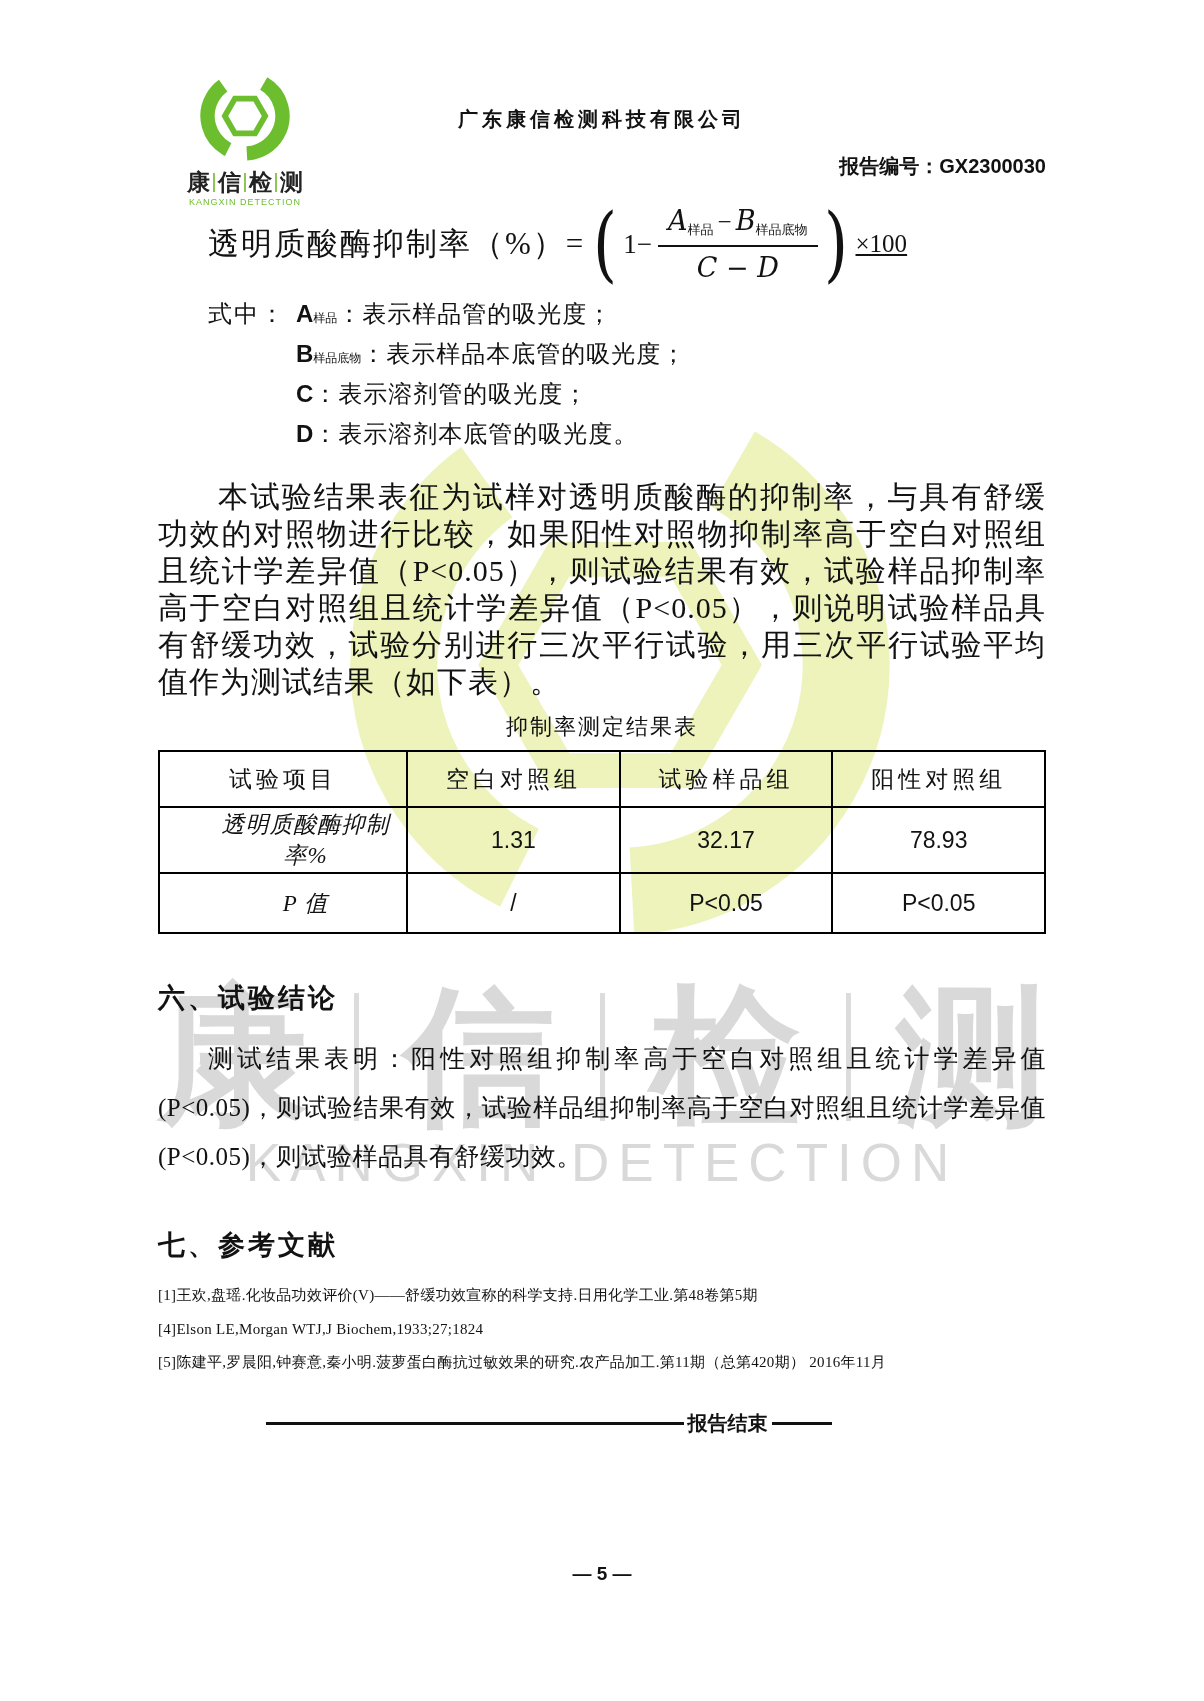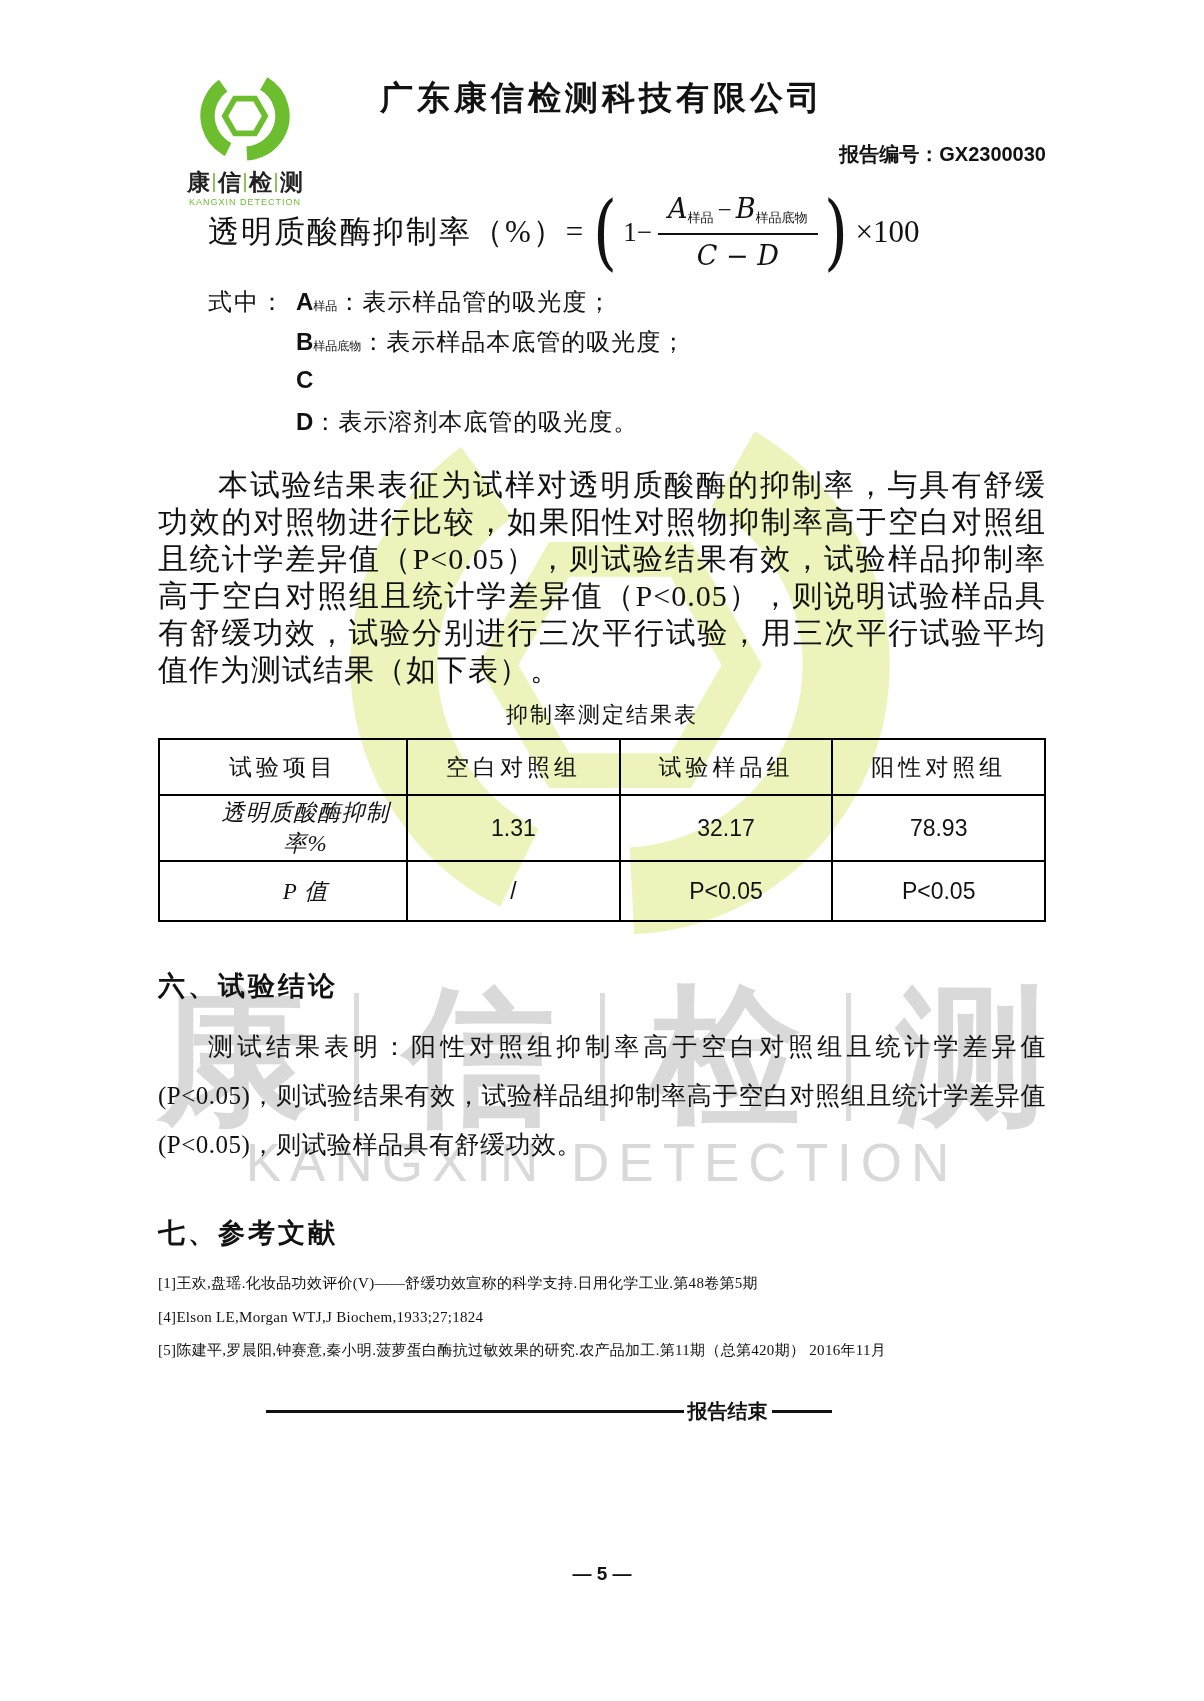--- a/index.html
+++ b/index.html
@@ -23,36 +23,36 @@
            font-size:53px; letter-spacing:9px; text-align:center; margin-top:-4px; white-space:nowrap; }
   
   .content { position:relative; z-index:2; padding:0 158px; }
   .logo { position:absolute; left:180px; top:68px; width:130px; text-align:center; }
   .logo-cn { display:flex; align-items:center; justify-content:center;
              font-family:"Liberation Sans","DejaVu Sans",sans-serif;
              font-weight:bold; font-size:23px; color:#222; line-height:1.1; margin-top:2px;}
   .logo-bar { width:2px; height:19px; background:#8fc457; margin:0 3px; }
   .logo-en { font-family:"Liberation Sans","DejaVu Sans",sans-serif;
              font-size:9px; color:#6cbe2f; letter-spacing:1px; margin-top:2px; }
-  .company-title { margin:0; padding-top:76px; text-align:center;
-                   font-size:33px; font-weight:bold; letter-spacing:4px; }
+  .company-title { margin:0; padding-top:106px; text-align:center;
+                   font-size:20px; font-weight:bold; letter-spacing:4px; }
   .report-no { text-align:right; margin-top:20px; font-size:20px; font-weight:bold; }
   .report-no .num { font-family:"Liberation Sans","DejaVu Sans",sans-serif; }
   
   .formula { display:flex; align-items:center; margin:18px 0 4px 50px; height:92px; }
   .f-lhs { font-size:31px; letter-spacing:2px; margin-right:4px; }
   .paren { font-size:82px; font-weight:400; line-height:0.85; font-family:"DejaVu Serif",serif; transform:scaleX(.75); }
   .f-one { font-size:27px; margin:0 4px 0 2px; }
   .frac { display:inline-flex; flex-direction:column; align-items:center; margin:0 2px; }
   .frac .num { padding:0 10px 5px; border-bottom:2px solid #111; }
   .frac .den { padding-top:5px; }
   .sym { font-family:"DejaVu Serif",serif; font-style:italic; font-size:27px; }
   .frac sub { font-size:13px; font-style:normal; }
   .minus { font-size:25px; margin:0 4px; }
-  .f-times { font-size:31px; margin-left:4px; }
+  .f-times { font-size:25px; margin-left:4px;text-decoration:underline; }
   
   .defs { margin:8px 0 0 50px; }
   .def-row { display:flex; align-items:baseline; height:40px; font-size:24px; }
   .def-prefix { width:88px; letter-spacing:2px; }
   .def-sym { font-family:"Liberation Sans","DejaVu Sans",sans-serif; font-size:24px; font-weight:bold; }
   .def-sub { font-size:12px; }
   .def-desc { letter-spacing:1px; }
   
   .body-par { margin:20px 0 0; font-size:30px; line-height:37px; text-align:justify;
               text-indent:2em; letter-spacing:1px; }
@@ -157,20 +157,21 @@
       </div>
       <div class="def-row">
         <span class="def-prefix"></span>
         <span class="def-sym">B</span>
         <sub class="def-sub">样品底物</sub>
         <span class="def-desc">：表示样品本底管的吸光度；</span>
       </div>
       <div class="def-row">
         <span class="def-prefix"></span>
         <span class="def-sym">C</span>
+        <span class="def-desc">：表示溶剂管的吸光度；</span>
       </div>
       <div class="def-row">
         <span class="def-prefix"></span>
         <span class="def-sym">D</span>
         <span class="def-desc">：表示溶剂本底管的吸光度。</span>
       </div>
     </div>
 
     <p class="body-par">本试验结果表征为试样对透明质酸酶的抑制率，与具有舒缓功效的对照物进行比较，如果阳性对照物抑制率高于空白对照组且统计学差异值（P&lt;0.05），则试验结果有效，试验样品抑制率高于空白对照组且统计学差异值（P&lt;0.05），则说明试验样品具有舒缓功效，试验分别进行三次平行试验，用三次平行试验平均值作为测试结果（如下表）。</p>
 

